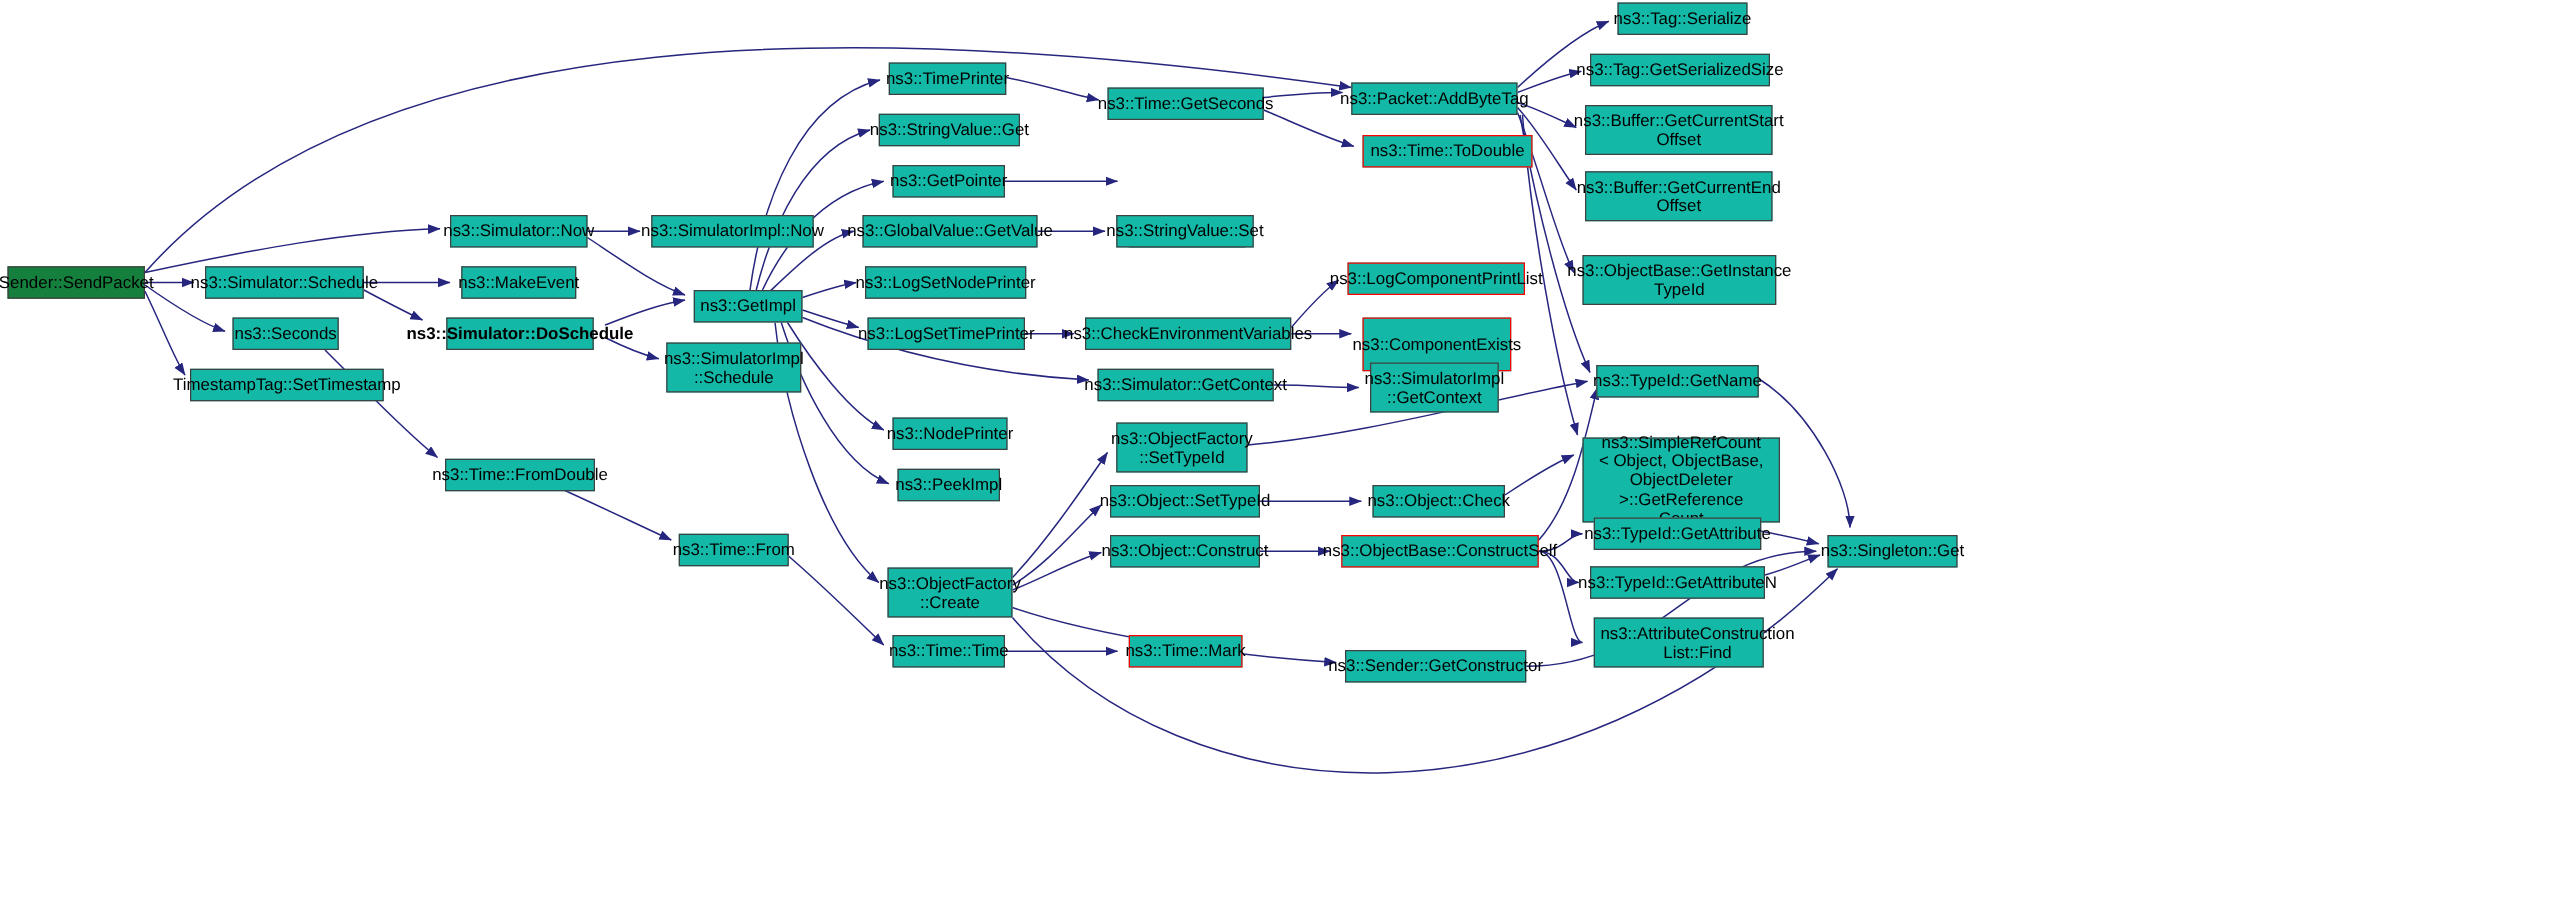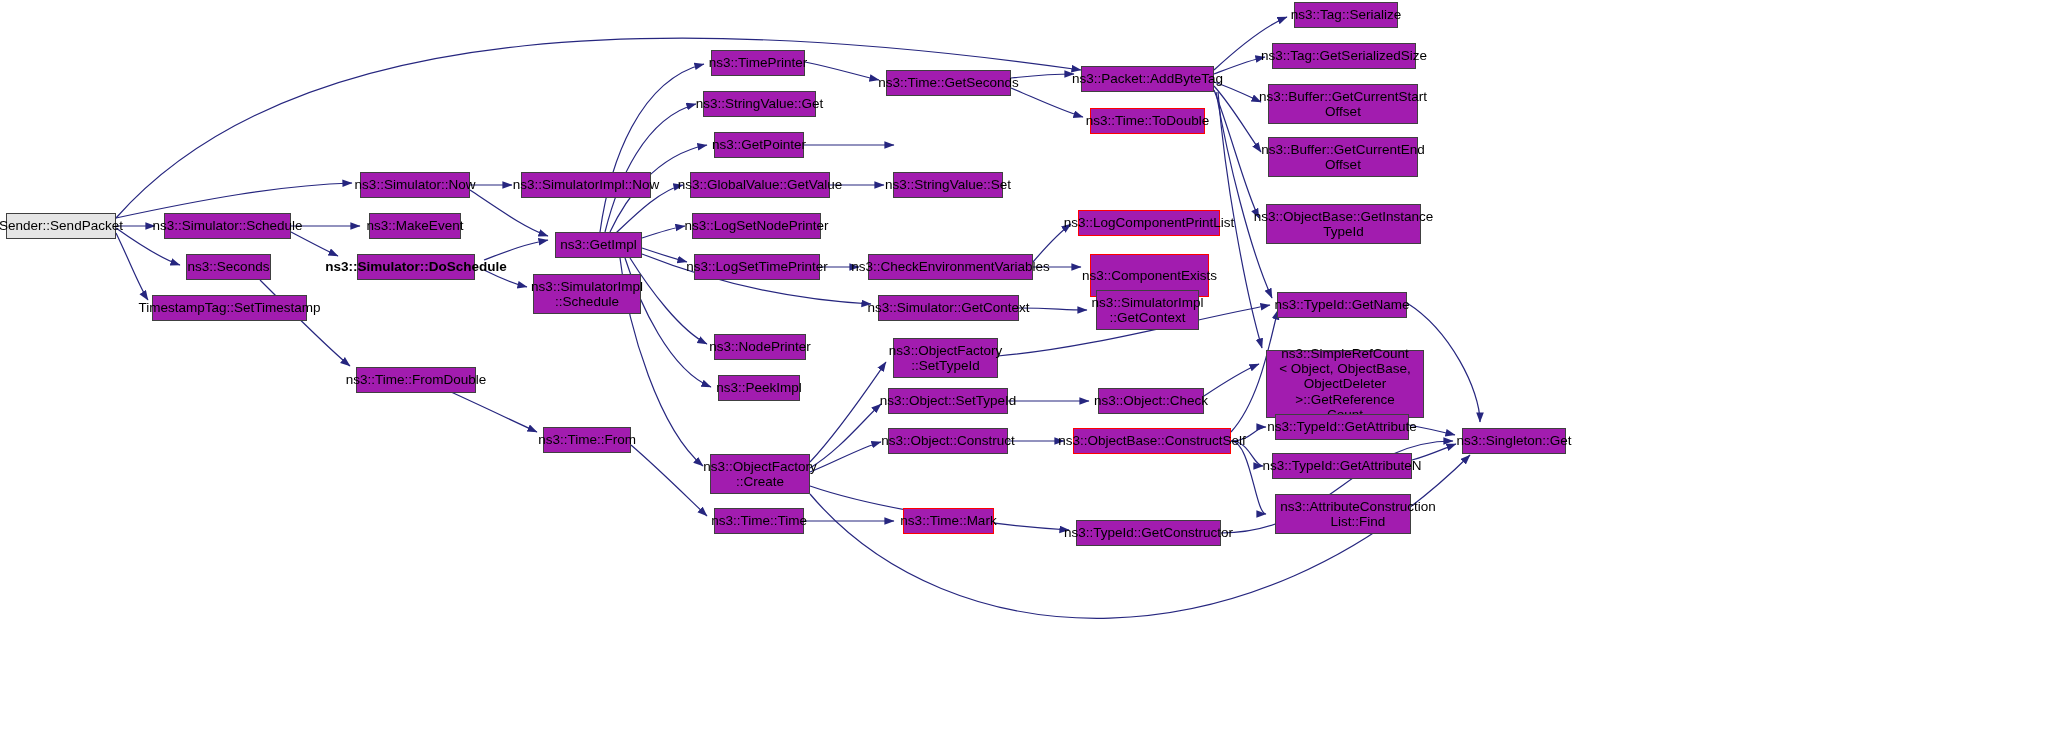--- a/index.html
+++ b/index.html
@@ -9,33 +9,33 @@
     width:2048px;height:736px;
     background:#ffffff;
     font-family:"Liberation Sans", sans-serif;
     overflow:hidden;
   }
   #edges{position:absolute;left:0;top:0;width:2048px;height:736px;pointer-events:none;}
   .node{
     position:absolute;
     box-sizing:border-box;
     border:1px solid #404040;
-    background:#a21caf;
+    background:#14b8a6;
     color:#000000;
     font-size:13.5px;
     line-height:1.12;
     display:flex;
     align-items:center;
     justify-content:center;
     text-align:center;
     white-space:pre-line;
     padding:0 3px;
   }
   .node.red{border:1.4px solid #ff0000;}
-  .node.root{background:#e5e5e5;border:1px solid #404040;}
+  .node.root{background:#15803d;border:1px solid #404040;}
 </style>
 </head>
 <body>
 
 <div id="canvas">
   <svg id="edges" viewBox="0 0 2048 736">
     <defs>
       <marker id="arrow" markerWidth="9" markerHeight="9" refX="8" refY="3.2" orient="auto" markerUnits="strokeWidth">
         <path d="M0,0 L0,6.4 L8.4,3.2 z" fill="#26267f"></path>
       </marker>
@@ -128,24 +128,24 @@
       <div class="node" style="left: 714px; top: 508px; width: 90px; height: 26px;">ns3::Time::Time</div>
       <div class="node" style="left: 886px; top: 70px; width: 125px; height: 26px;">ns3::Time::GetSeconds</div>
       <div class="node" style="left: 903px; top: 132px; width: 93px; height: 26px; margin-top: 40px;">ns3::Ptr::Acquire</div>
       <div class="node" style="left: 893px; top: 172px; width: 110px; height: 26px;">ns3::StringValue::Set</div>
       <div class="node" style="left: 868px; top: 254px; width: 165px; height: 26px;">ns3::CheckEnvironmentVariables</div>
       <div class="node" style="left: 878px; top: 295px; width: 141px; height: 26px;">ns3::Simulator::GetContext</div>
       <div class="node" style="left: 893px; top: 338px; width: 105px; height: 40px;">ns3::ObjectFactory
 ::SetTypeId</div>
       <div class="node" style="left: 888px; top: 388px; width: 120px; height: 26px;">ns3::Object::SetTypeId</div>
       <div class="node" style="left: 888px; top: 428px; width: 120px; height: 26px;">ns3::Object::Construct</div>
-      <div class="node" style="left: 1076px; top: 520px; width: 145px; height: 26px;">ns3::TypeId::GetConstructor</div>
+      <div class="node" style="left: 1076px; top: 520px; width: 145px; height: 26px;">ns3::Sender::GetConstructor</div>
       <div class="node red" style="left: 903px; top: 508px; width: 91px; height: 26px;">ns3::Time::Mark</div>
       <div class="node" style="left: 1081px; top: 66px; width: 133px; height: 26px;">ns3::Packet::AddByteTag</div>
-      <div class="node red" style="left: 1090px; top: 108px; width: 115px; height: 26px;">ns3::Time::ToDouble</div>
+      <div class="node red" style="left: 1090px; top: 108px; width: 136px; height: 26px;">ns3::Time::ToDouble</div>
       <div class="node red" style="left: 1078px; top: 210px; width: 142px; height: 26px;">ns3::LogComponentPrintList</div>
       <div class="node red" style="left: 1090px; top: 254px; width: 119px; height: 43px; text-align: right;">ns3::ComponentExists</div>
       <div class="node" style="left: 1096px; top: 290px; width: 103px; height: 40px;">ns3::SimulatorImpl
 ::GetContext</div>
       <div class="node" style="left: 1098px; top: 388px; width: 106px; height: 26px;">ns3::Object::Check</div>
       <div class="node red" style="left: 1073px; top: 428px; width: 158px; height: 26px;">ns3::ObjectBase::ConstructSelf</div>
       <div class="node" style="left: 1294px; top: 2px; width: 104px; height: 26px;">ns3::Tag::Serialize</div>
       <div class="node" style="left: 1272px; top: 43px; width: 144px; height: 26px;">ns3::Tag::GetSerializedSize</div>
       <div class="node" style="left: 1268px; top: 84px; width: 150px; height: 40px;">ns3::Buffer::GetCurrentStart
 Offset</div>

